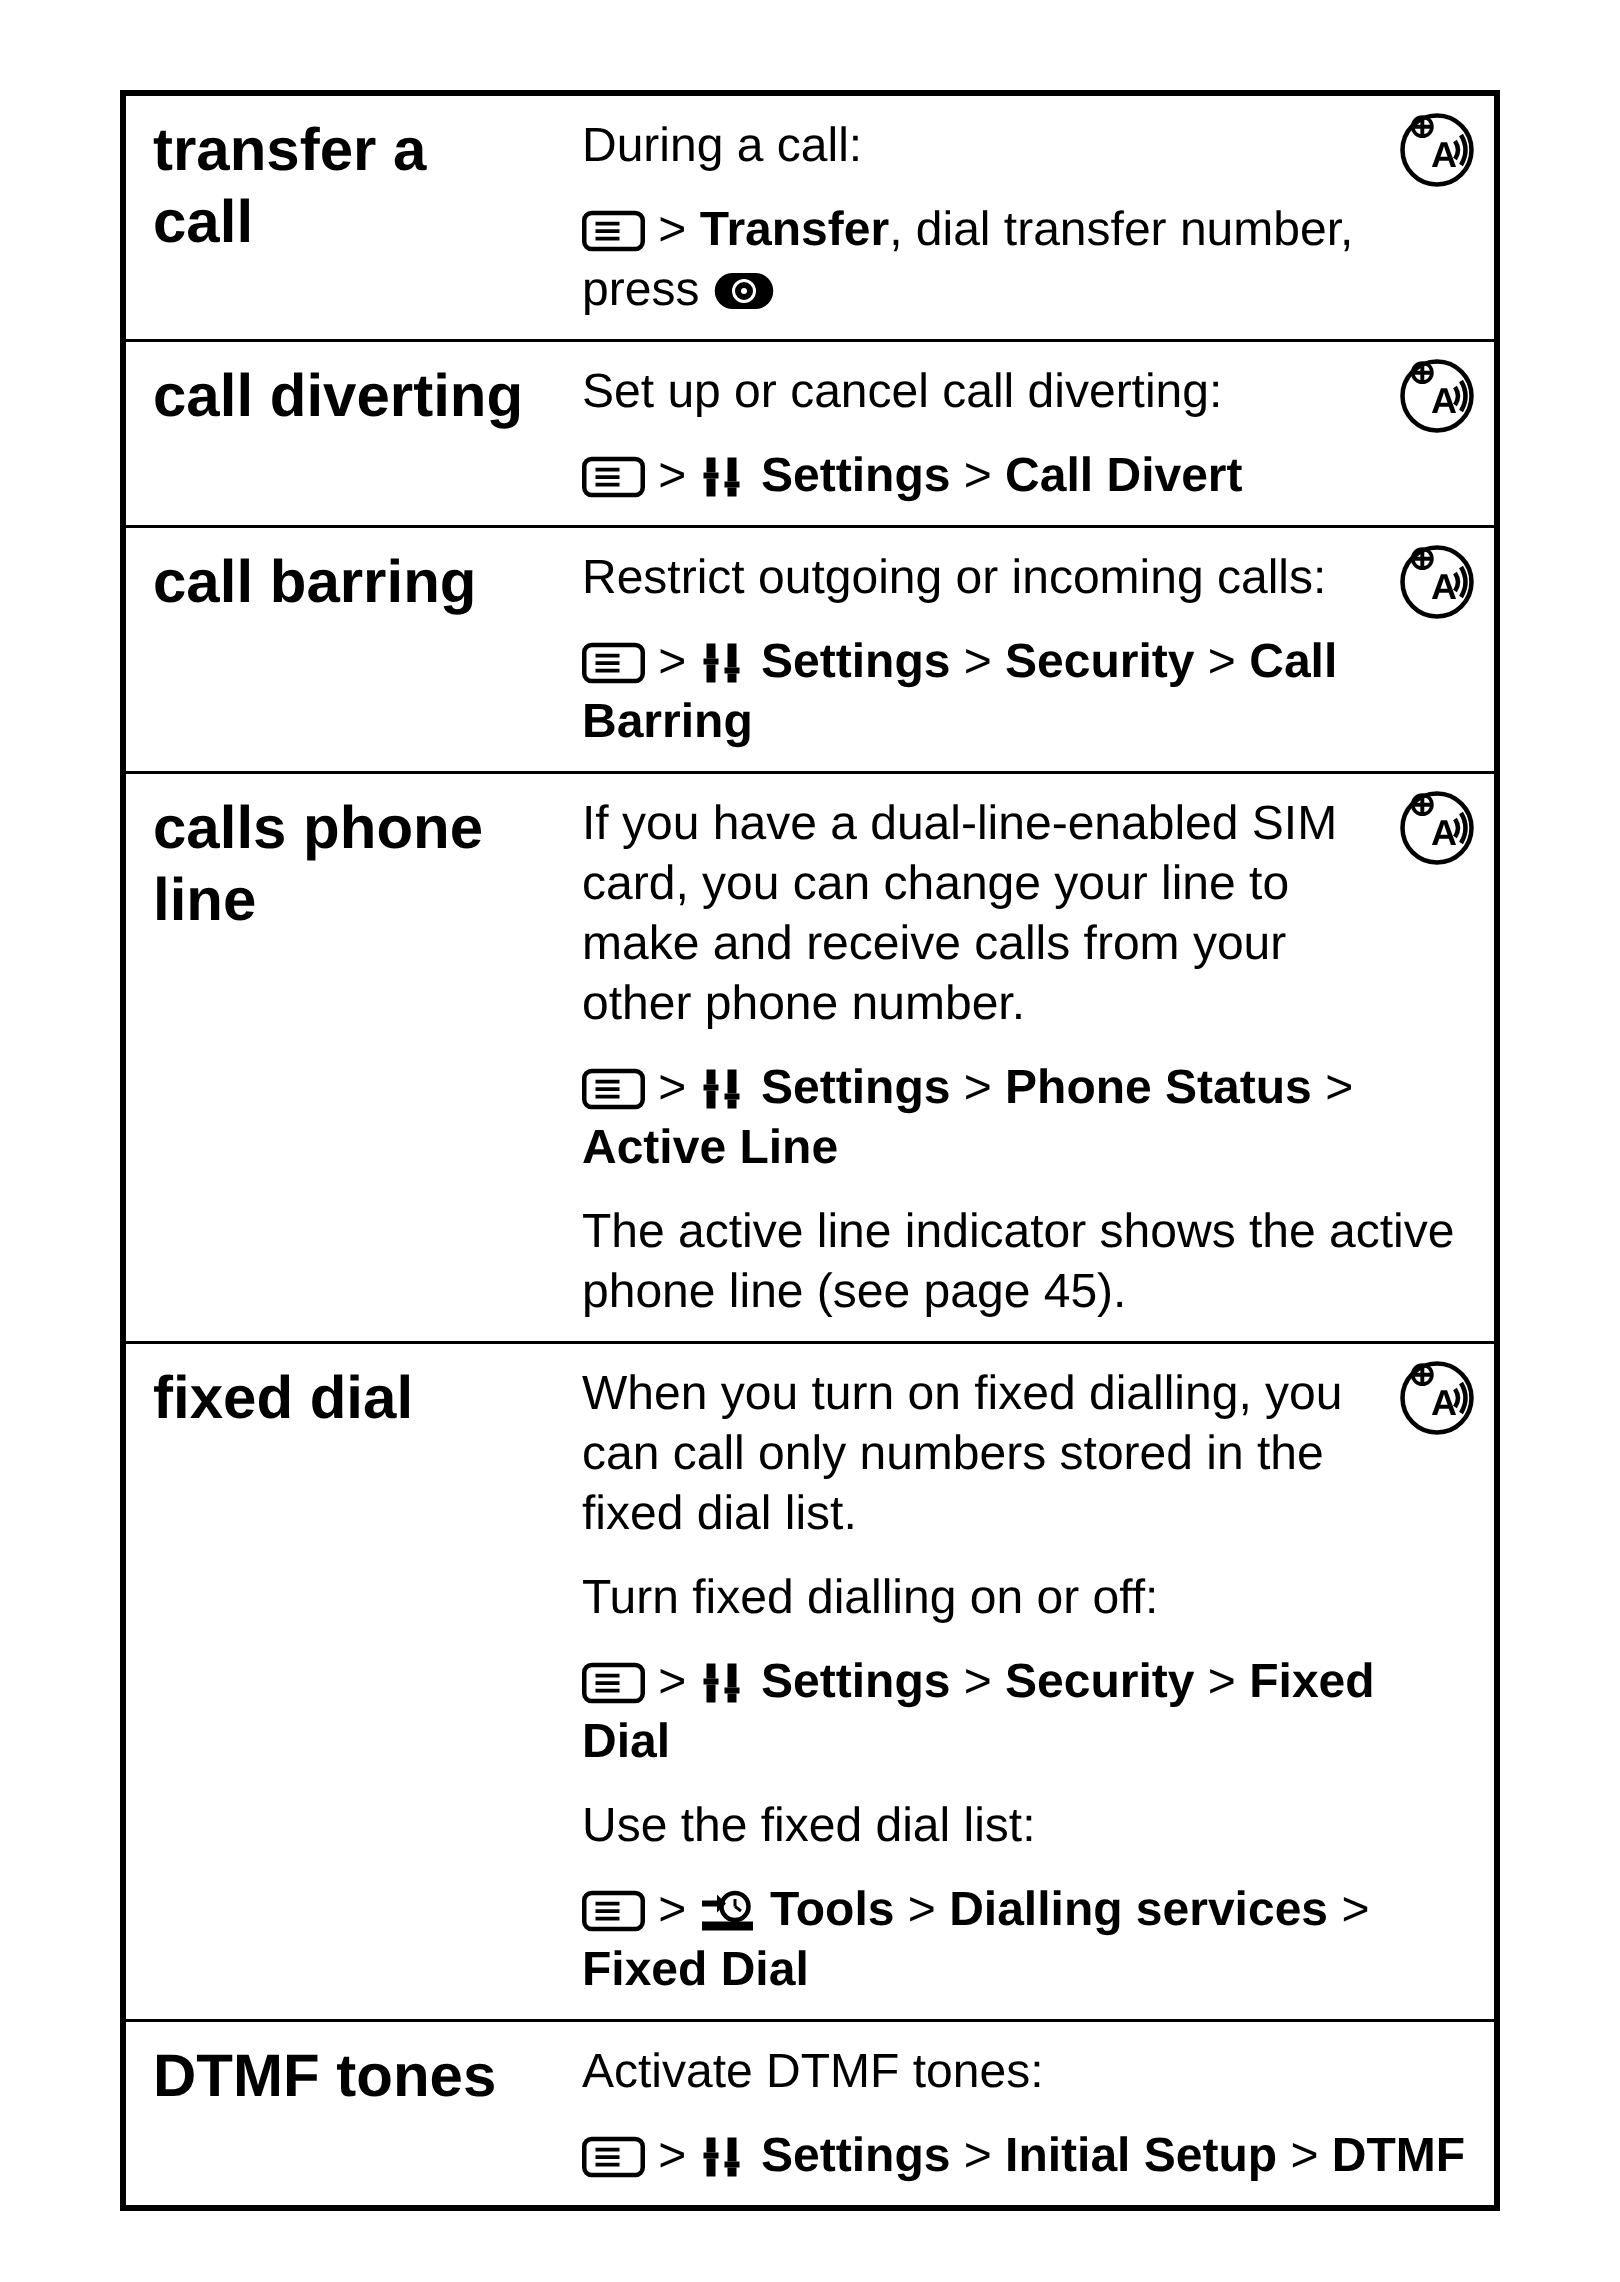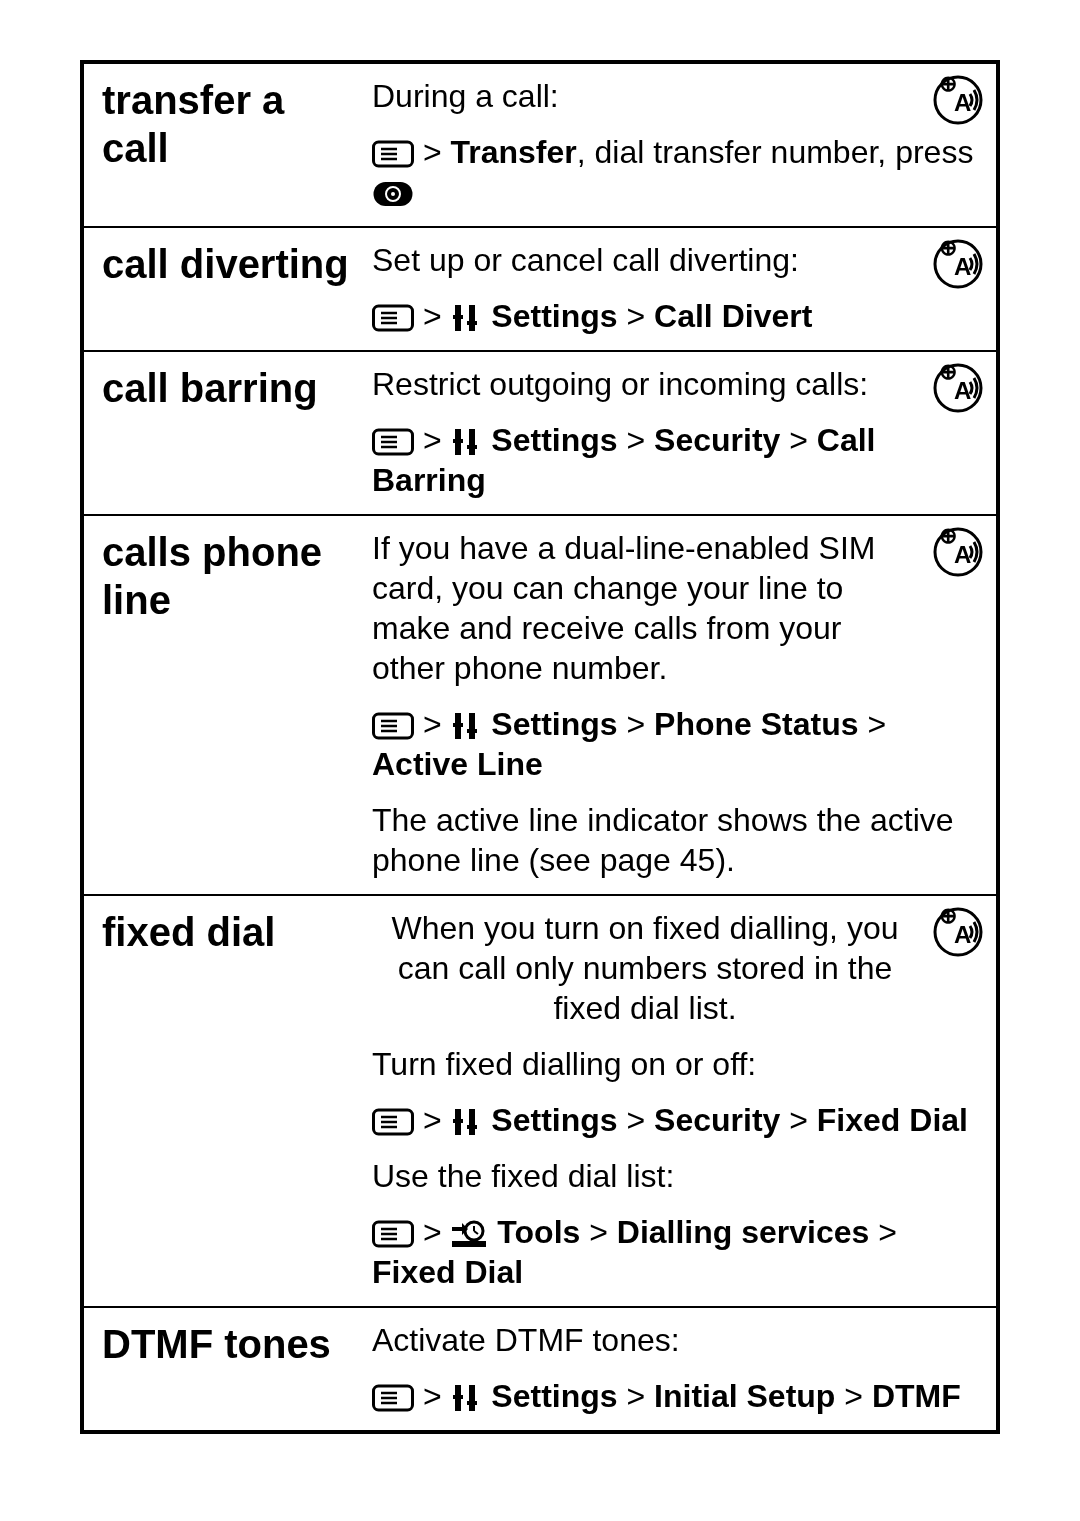--- a/index.html
+++ b/index.html
@@ -43,21 +43,21 @@
     line-height: 1.2;
   }
   .desc-col {
     vertical-align: top;
     padding: 12px 18px 14px 0;
     font-size: 32px;
     line-height: 1.25;
     position: relative;
   }
   .para {
-    margin: 0 0 16px 0;
+    margin: 0 0 16px 16px;
   }
   .para:last-child {
     margin-bottom: 0;
   }
   .bold {
     font-weight: bold;
     font-family: Arial, Helvetica, sans-serif;
   }
   .cond {
     font-family: "Arial Narrow", Arial, sans-serif;
@@ -231,21 +231,21 @@
         <p class="para">The active line indicator shows the active phone line (see page 45).</p>
       </td>
     </tr>
 
     <tr class="row">
       <td class="feat-col">fixed dial</td>
       <td class="desc-col">
         <span class="badge"><svg viewBox="0 0 52 52" width="52" height="52">
                 <use href="#svg-badge"></use>
               </svg></span>
-        <p class="para" style="padding-right:60px;text-align:center;">When you turn on fixed dialling, you can call only numbers stored in the fixed dial list.</p>
+        <p class="para" style="padding-right:60px;">When you turn on fixed dialling, you can call only numbers stored in the fixed dial list.</p>
         <p class="para">Turn fixed dialling on or off:</p>
         <p class="para">
           <span class="icon-menu"><svg viewBox="0 0 42 30" width="42" height="30">
                   <use href="#svg-menu"></use>
                 </svg></span>
           <span> &gt; </span><span class="icon-settings"><svg viewBox="0 0 32 30" width="32" height="30">
                   <use href="#svg-settings"></use>
                 </svg></span>
           <span class="bold cond">Settings</span><span> &gt; </span><span class="bold cond">Security</span><span> &gt; </span><span class="bold cond">Fixed Dial</span>
         </p>

